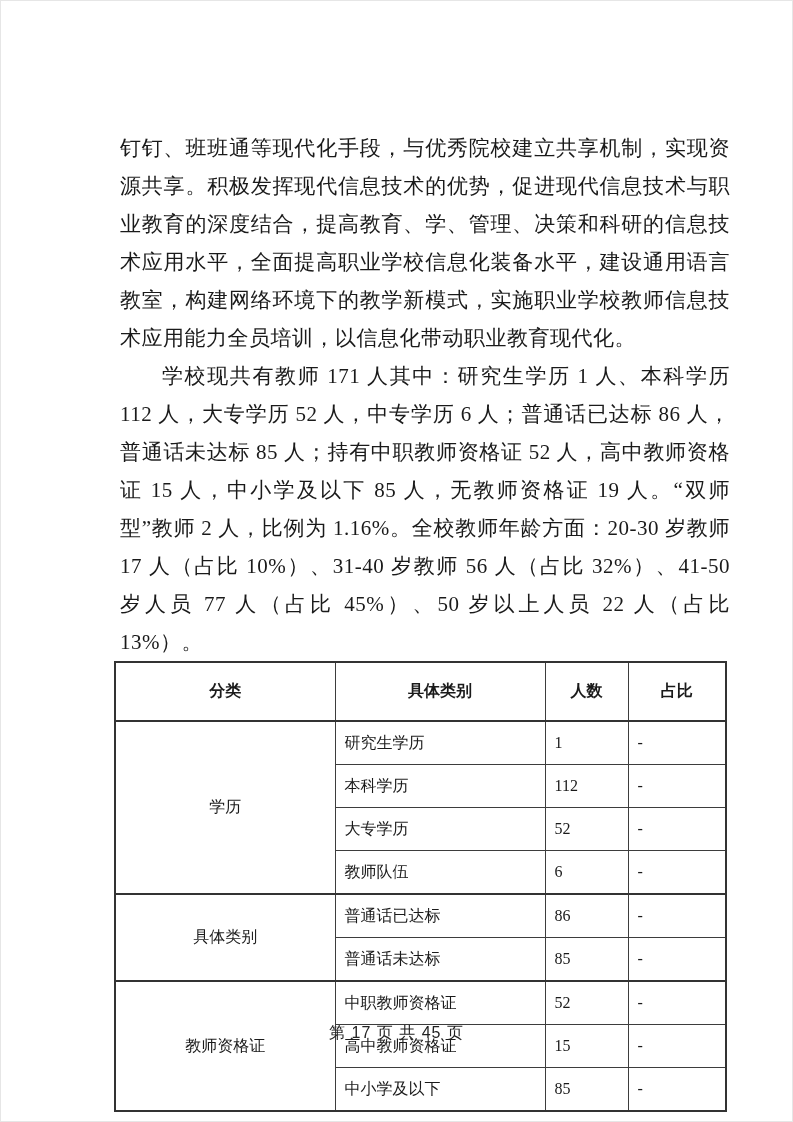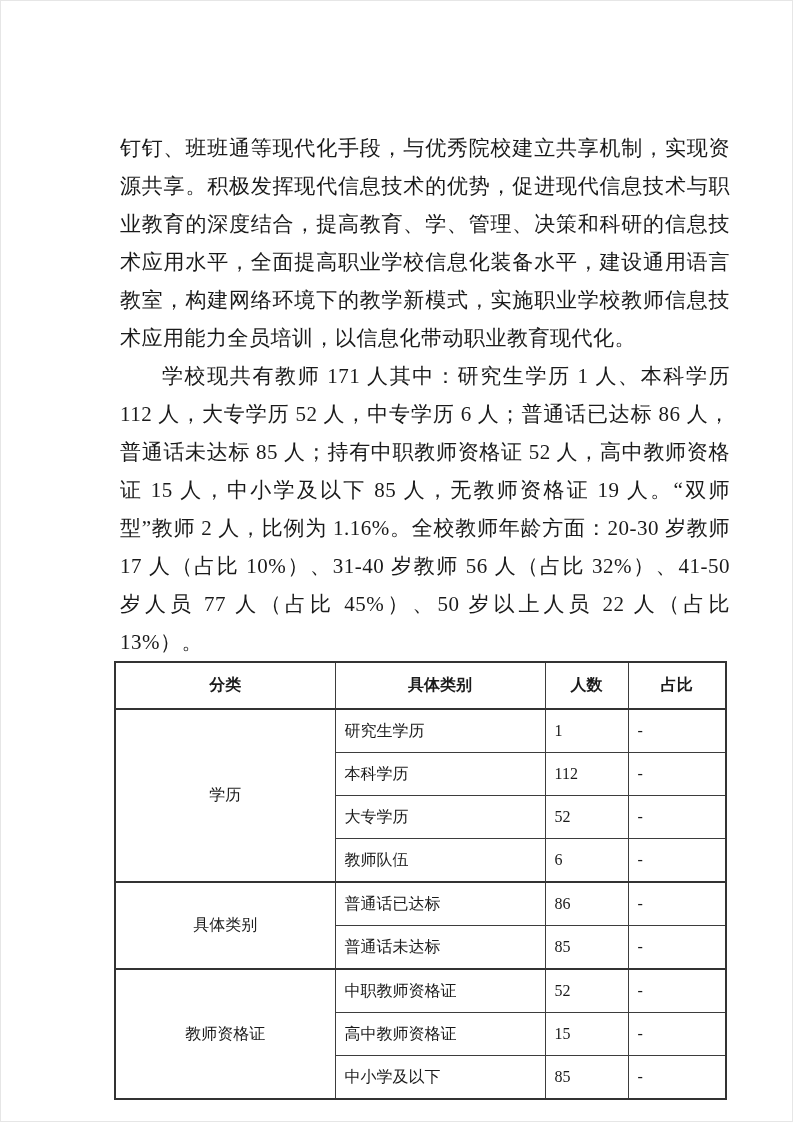--- a/index.html
+++ b/index.html
@@ -64,21 +64,21 @@
     padding: 4px 9px;
     vertical-align: middle;
     overflow: hidden;
     white-space: nowrap;
   }
   table.stats thead th {
     height: 33px;
     font-weight: bold;
     text-align: center;
     border-bottom: 2px solid #333333;
-    padding: 6px 4px;
+    padding: 12px 4px;
   }
   table.stats tbody td {
     height: 34px;
     text-align: left;
   }
   table.stats tr.group-start td {
     border-top: 2px solid #333333;
   }
   table.stats td.cat {
     vertical-align: middle;
@@ -169,13 +169,14 @@
           <tr>
             <td>中小学及以下</td>
             <td>85</td>
             <td>-</td>
           </tr>
         </tbody>
     </table>
 
   </div>
 
+  <div class="footer">第 17 页 共 45 页</div>
 </div>
 
 </body></html>

